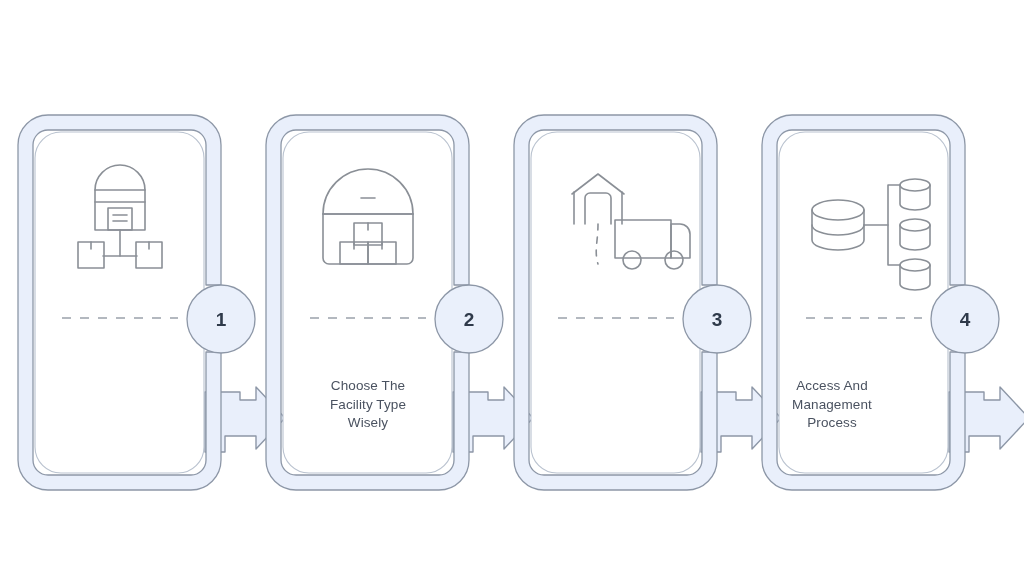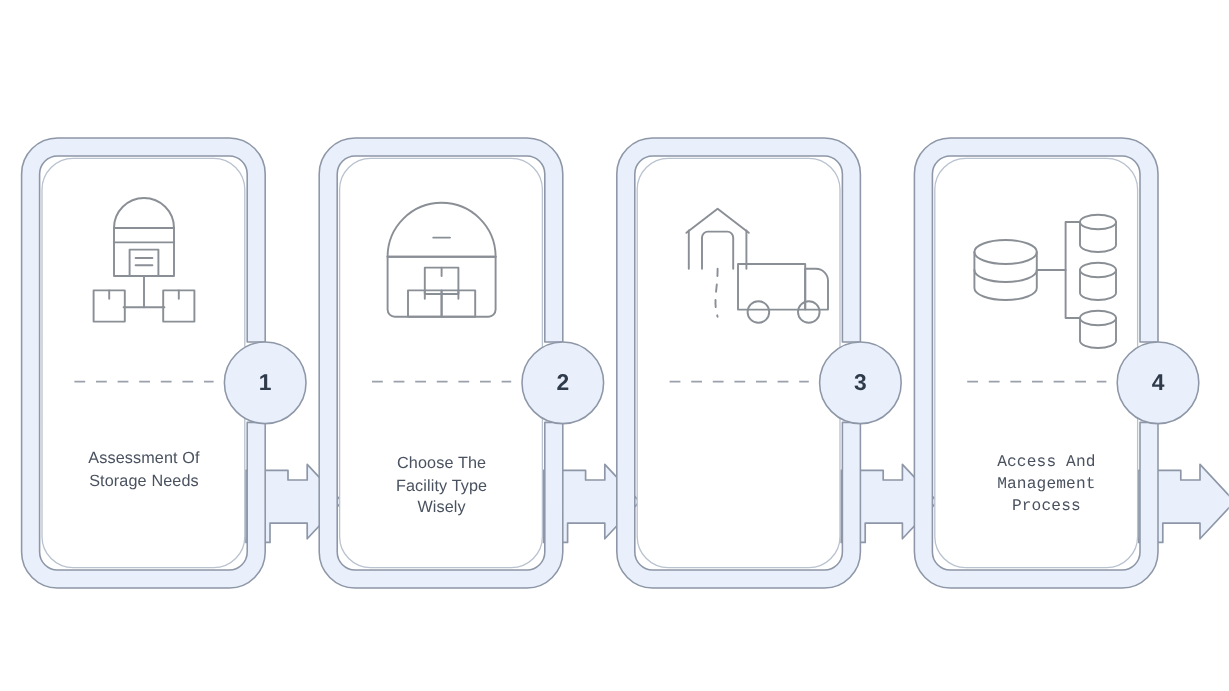--- a/index.html
+++ b/index.html
@@ -194,22 +194,20 @@
       <line x1="806" y1="318" x2="922" y2="318" stroke="#9aa1ab" stroke-width="1.5" stroke-dasharray="9 9" stroke-linecap="butt"></line>
       <circle cx="965" cy="319" r="34" fill="#eaf0fb" stroke="#8d97a7" stroke-width="1.3"></circle>
     </g>
   </svg>
 
   <div class="badge-num" style="left:196px;top:310px;width:50px;">1</div>
   <div class="badge-num" style="left:444px;top:310px;width:50px;">2</div>
   <div class="badge-num" style="left:692px;top:310px;width:50px;">3</div>
   <div class="badge-num" style="left:940px;top:310px;width:50px;">4</div>
 
-  <div class="card-text" style="left:40px;top:373px;width:160px;">Assessment Of
-Storage Needs</div>
   <div class="card-text" style="left:288px;top:377px;width:160px;">Choose The
 Facility Type
 Wisely</div>
-  <div class="card-text" style="left:792px;top:377px;width:160px;font-family:Liberation Mono, monospace;">Access And
+  <div class="card-text" style="left:752px;top:377px;width:160px;">Access And
 Management
 Process</div>
 
 </div>
 
 </body></html>

